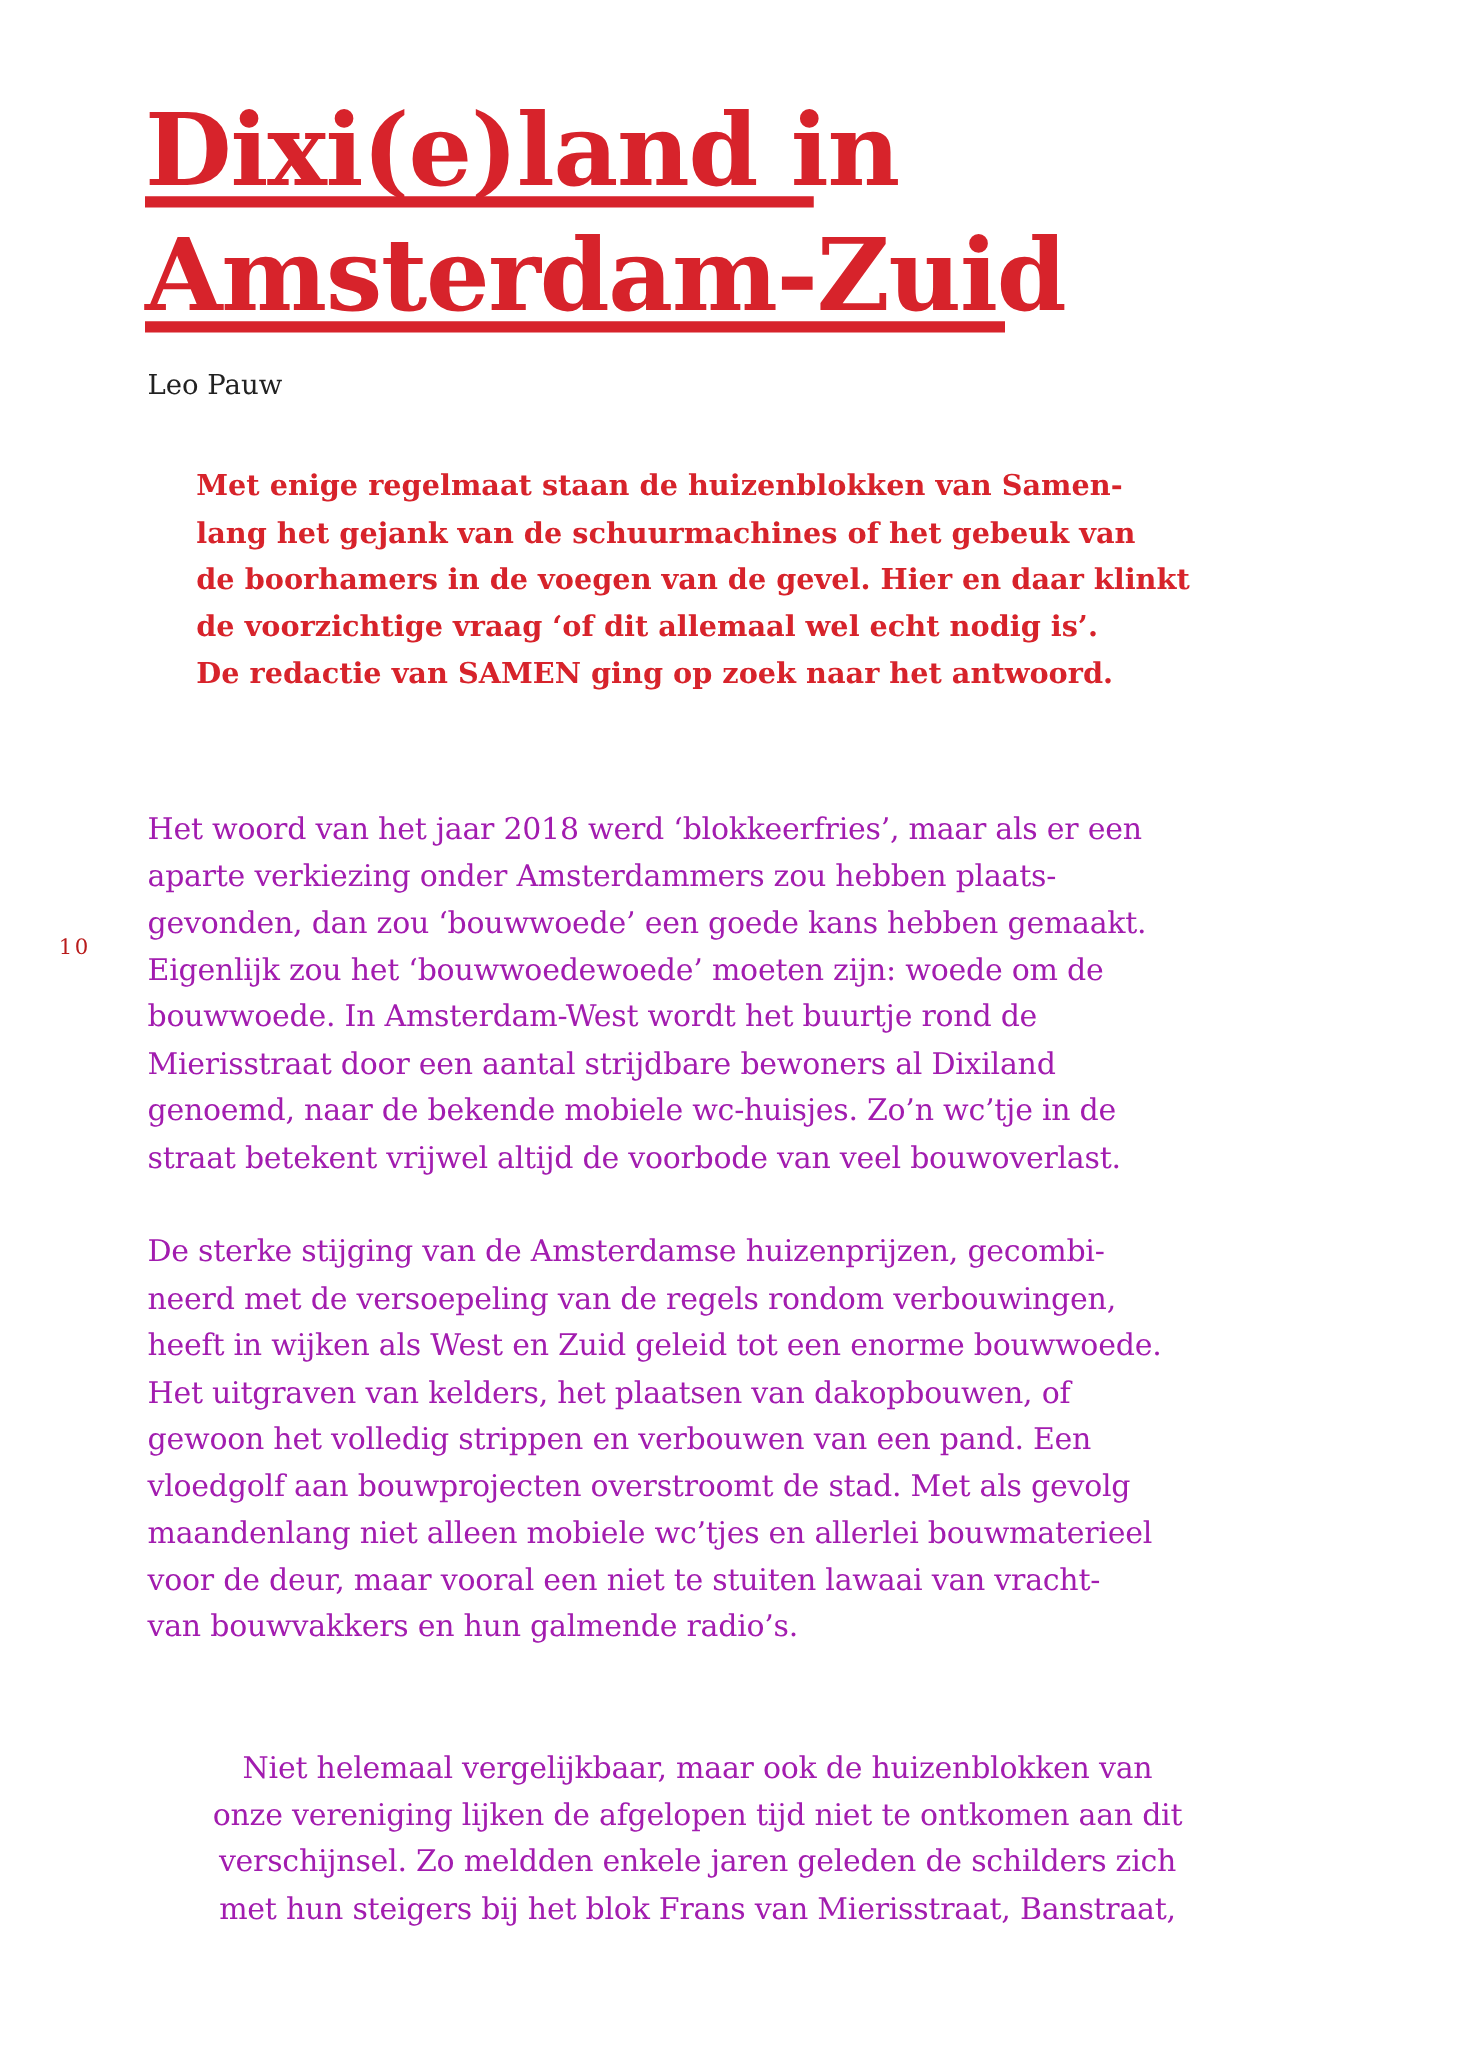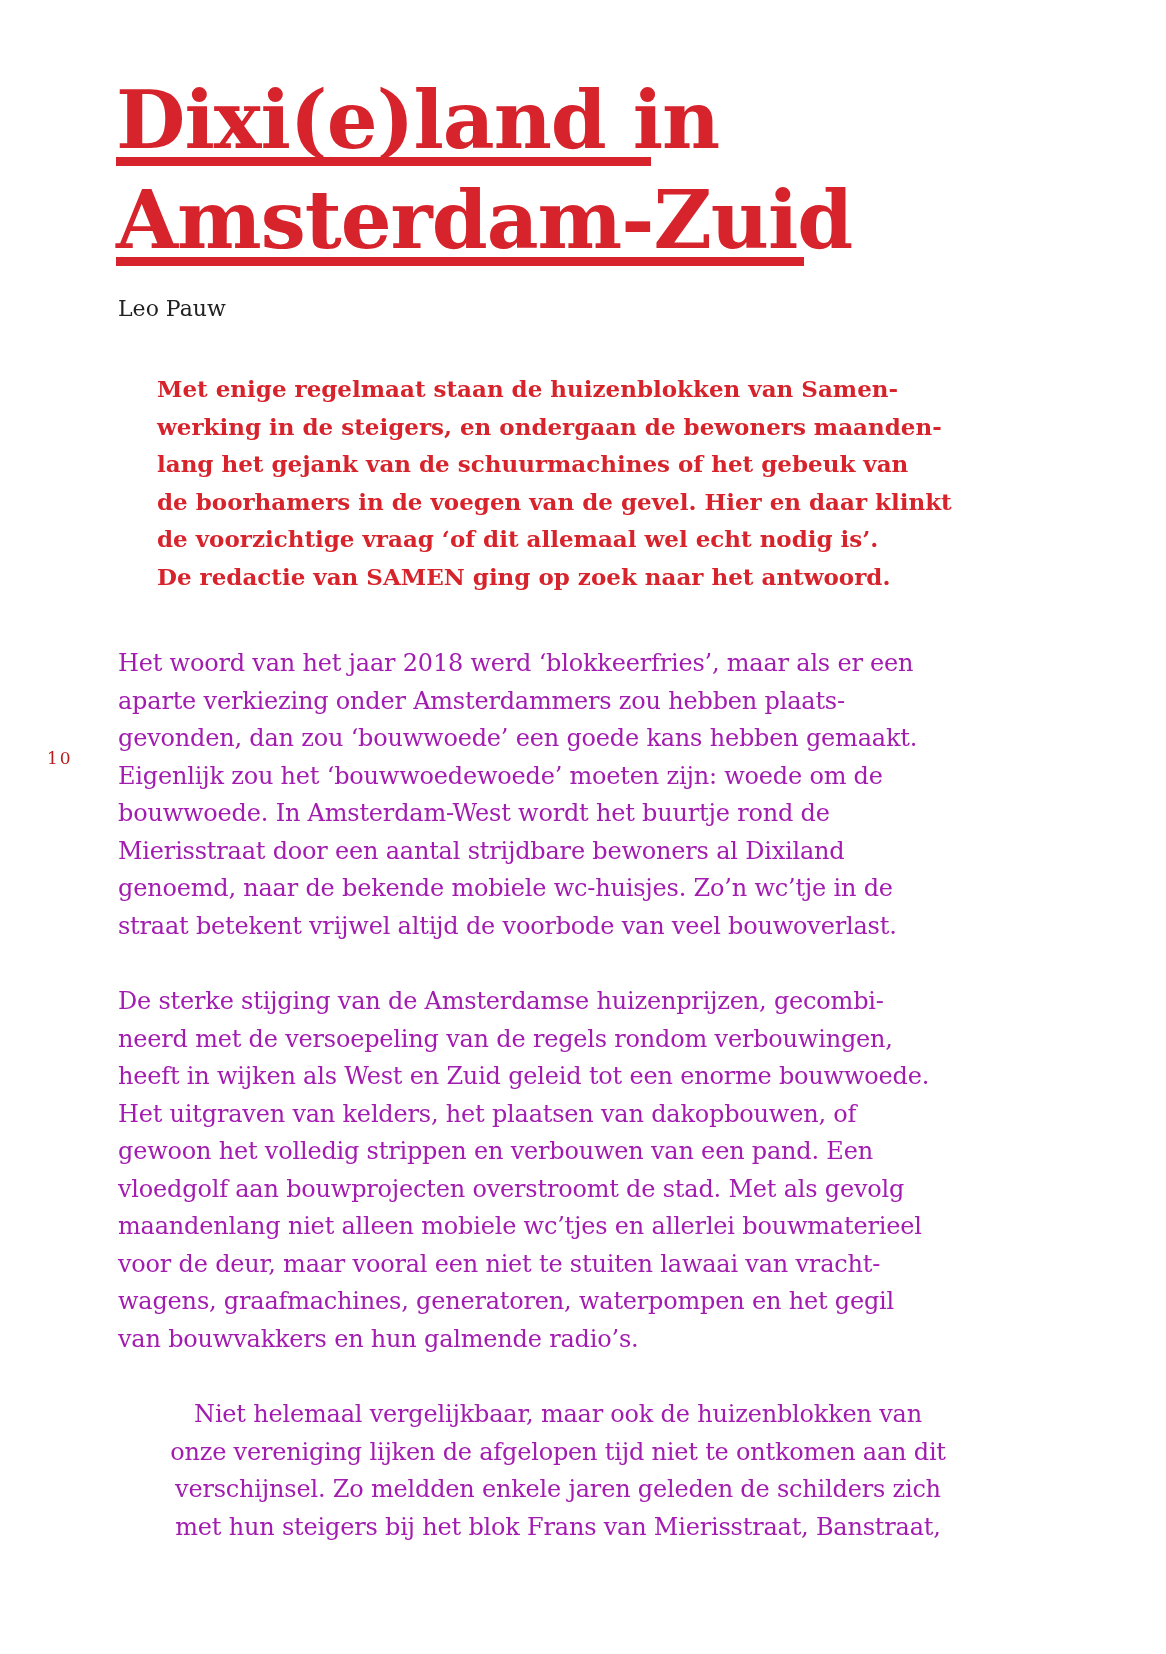--- a/index.html
+++ b/index.html
@@ -51,21 +51,20 @@
 
   <h1 class="title">
     <span class="title-line l1">Dixi(e)land in</span><br>
     <span class="title-line l2">Amsterdam-Zuid</span>
   </h1>
 
   <p class="author">Leo Pauw</p>
 
   <div class="lead">
     <span>Met enige regelmaat staan de huizenblokken van Samen-</span>
-    <span>werking in de steigers, en ondergaan de bewoners maanden-</span>
     <span>lang het gejank van de schuurmachines of het gebeuk van</span>
     <span>de boorhamers in de voegen van de gevel. Hier en daar klinkt</span>
     <span>de voorzichtige vraag ‘of dit allemaal wel echt nodig is’.</span>
     <span>De redactie van SAMEN ging op zoek naar het antwoord.</span>
   </div>
 
   <div class="page-number">10</div>
 
   <div class="body-para p1">
     <span>Het woord van het jaar 2018 werd ‘blokkeerfries’, maar als er een</span>
@@ -80,21 +79,20 @@
 
   <div class="body-para p2">
     <span>De sterke stijging van de Amsterdamse huizenprijzen, gecombi-</span>
     <span>neerd met de versoepeling van de regels rondom verbouwingen,</span>
     <span>heeft in wijken als West en Zuid geleid tot een enorme bouwwoede.</span>
     <span>Het uitgraven van kelders, het plaatsen van dakopbouwen, of</span>
     <span>gewoon het volledig strippen en verbouwen van een pand. Een</span>
     <span>vloedgolf aan bouwprojecten overstroomt de stad. Met als gevolg</span>
     <span>maandenlang niet alleen mobiele wc’tjes en allerlei bouwmaterieel</span>
     <span>voor de deur, maar vooral een niet te stuiten lawaai van vracht-</span>
-    <span>wagens, graafmachines, generatoren, waterpompen en het gegil</span>
     <span>van bouwvakkers en hun galmende radio’s.</span>
   </div>
 
   <div class="body-para p3">
     <span>Niet helemaal vergelijkbaar, maar ook de huizenblokken van</span>
     <span>onze vereniging lijken de afgelopen tijd niet te ontkomen aan dit</span>
     <span>verschijnsel. Zo meldden enkele jaren geleden de schilders zich</span>
     <span>met hun steigers bij het blok Frans van Mierisstraat, Banstraat,</span>
   </div>
 

